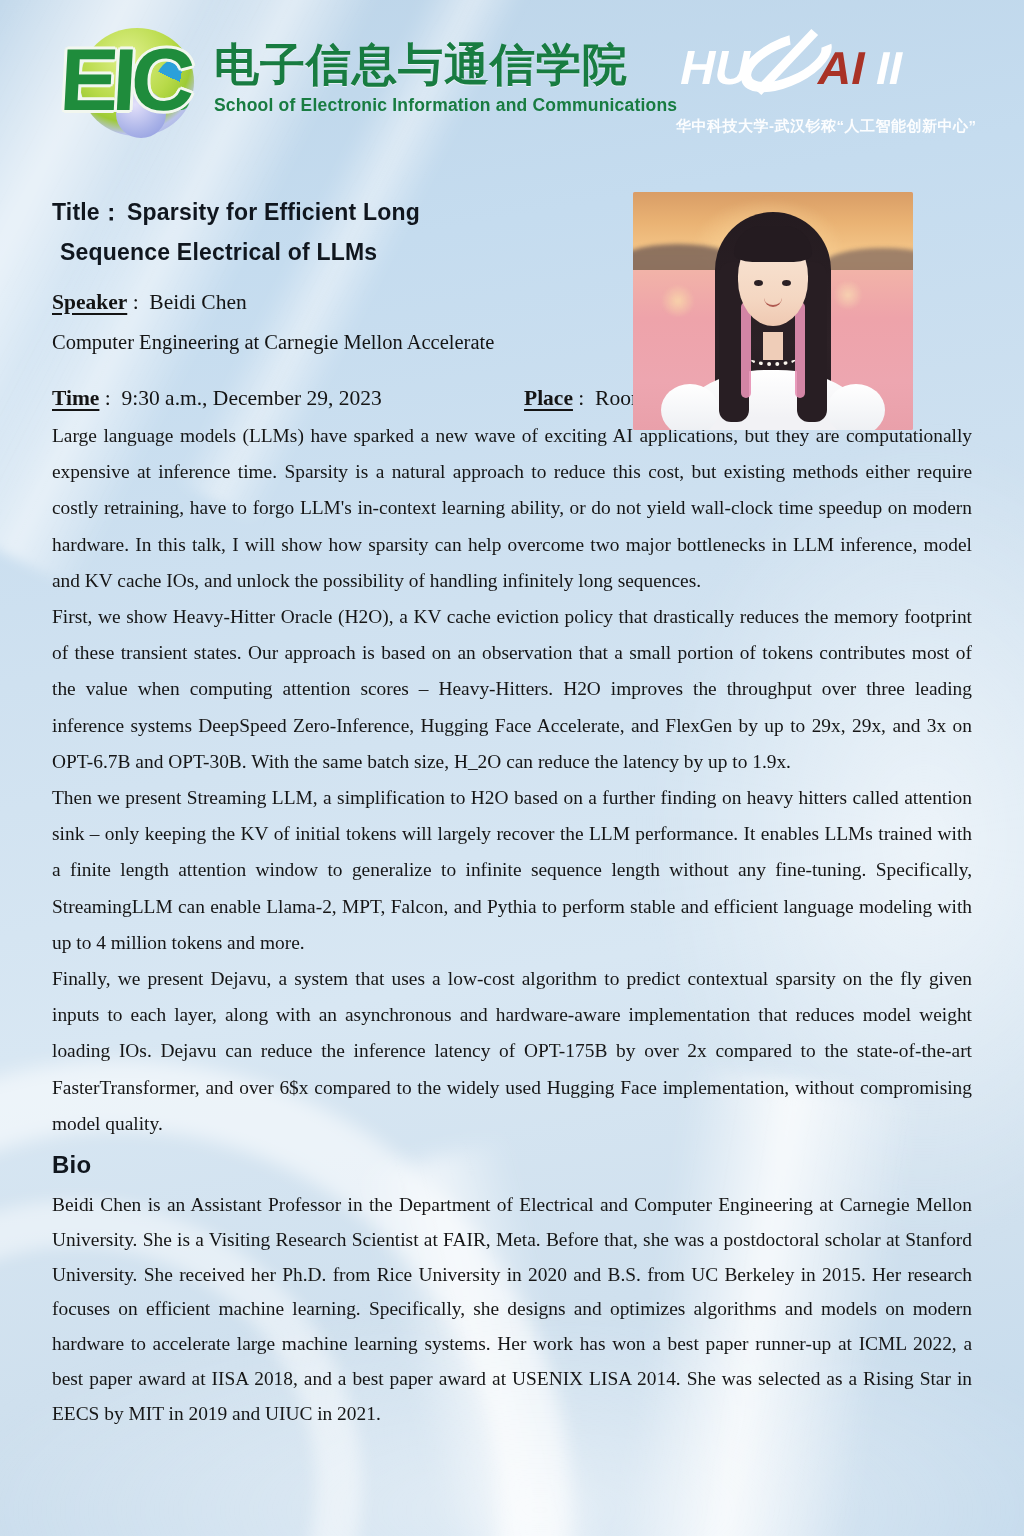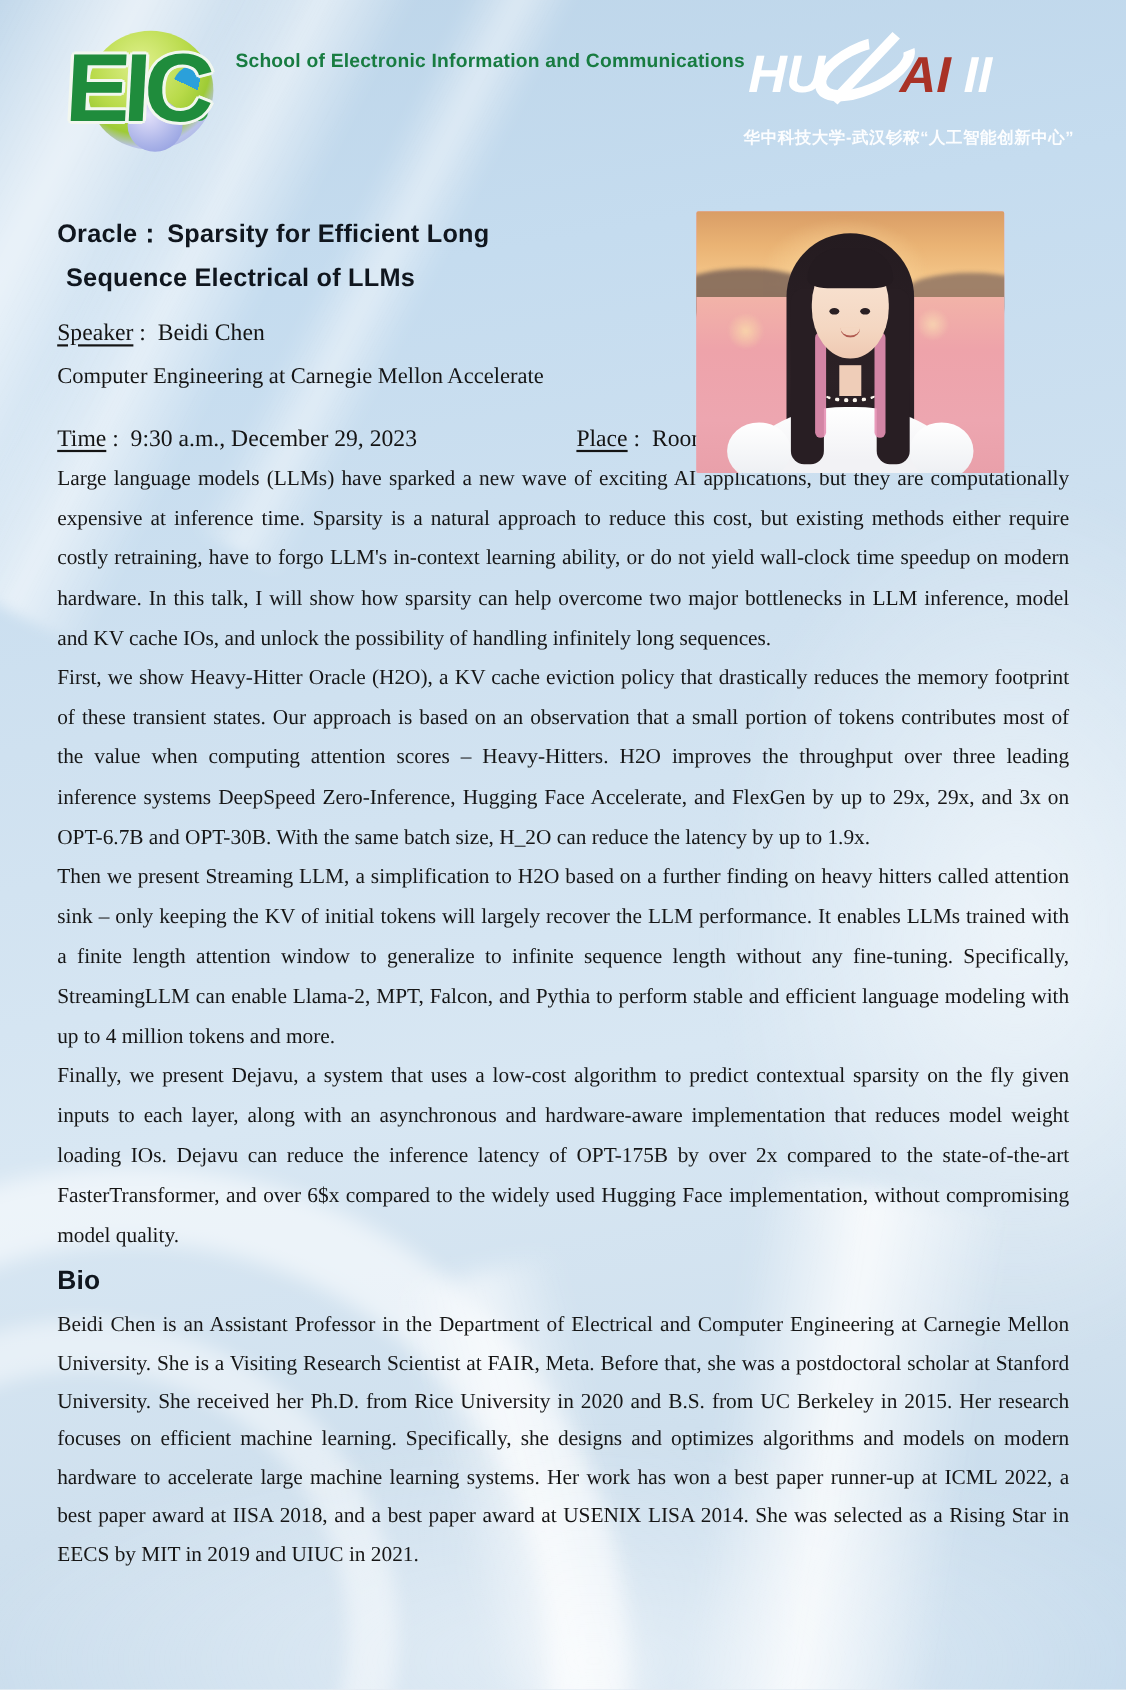--- a/index.html
+++ b/index.html
@@ -51,21 +51,21 @@
     font-size:38px;line-height:46px;font-weight:700;color:#10161e;letter-spacing:.5px;}
   
   .content{position:absolute;left:52px;top:192px;width:920px;z-index:2;color:#10161e;}
   .talk-title{font-size:23px;line-height:40px;font-weight:700;letter-spacing:.2px;}
   .talk-title .lbl{margin-right:4px;}
   .talk-title2{padding-left:8px;}
   .meta{font-family:"Liberation Serif",serif;color:#141414;}
   .meta-speaker,.meta-inviter,.meta-row{font-size:21.5px;line-height:40px;}
   .meta-aff{font-size:20.5px;line-height:40px;}
   .meta-speaker{margin-top:10px;}
-  .u{text-decoration:underline;text-underline-offset:4px;}
+  .u{text-decoration:underline;text-underline-offset:4px;font-weight:bold;}
   .sep{white-space:pre;}
   .meta-row{position:relative;margin-top:16px;height:40px;}
   .meta-place{position:absolute;left:472px;top:0;}
   .sec-heading{font-size:24px;line-height:34px;font-weight:700;color:#10161e;margin:6px 0 6px;letter-spacing:.2px;}
   .bodytext p{margin:0;font-family:"Liberation Serif",serif;font-size:19.4px;line-height:36.2px;
     text-align:justify;color:#161616;}
   .bio-text p{line-height:34.8px;}
   
   .photo{position:absolute;left:633px;top:192px;width:280px;height:238px;overflow:hidden;z-index:3;
     border-radius:2px;background:#eda6ad;}
@@ -125,20 +125,21 @@
 
   <div class="eic-logo">
     <div class="eic-globe"></div>
     <div class="eic-sphere"></div>
     <div class="eic-fan"></div>
     <div class="eic-fan-dot"></div>
     <div class="eic-letters">EIC</div>
   </div>
 
   <div class="school-names">
+    <div class="school-cn">电子信息与通信学院</div>
     <div class="school-en">School of Electronic Information and Communications</div>
   </div>
 
   <div class="hust-logo">
     <svg width="300" height="80" viewBox="0 0 300 80">
       <g transform="skewX(-12) translate(14,0)">
         <text x="0" y="58" font-family="Liberation Sans, sans-serif" font-size="48" font-weight="bold" fill="#ffffff">HU</text>
         <g transform="rotate(-24 104 36)">
           <ellipse cx="104" cy="36" rx="40" ry="21" fill="none" stroke="#ffffff" stroke-width="10" stroke-dasharray="155 45"></ellipse>
         </g>
@@ -171,21 +172,21 @@
     <div class="ph ph-necklace"></div>
     <div class="ph ph-face"></div>
     <div class="ph ph-bangs"></div>
     <div class="ph ph-eye-l"></div>
     <div class="ph ph-eye-r"></div>
     <div class="ph ph-smile"></div>
   </div>
 
   <div class="content">
     <div class="talk-title">
-      <span class="lbl">Oracle：</span><span>Sparsity for Efficient Long</span>
+      <span class="lbl">Title：</span><span>Sparsity for Efficient Long</span>
     </div>
     <div class="talk-title talk-title2">
       <span>Sequence Electrical of LLMs</span>
     </div>
 
     <div class="meta meta-speaker">
       <span class="u">Speaker</span><span class="sep"> :  </span><span>Beidi Chen</span>
     </div>
     <div class="meta meta-aff">Computer Engineering at Carnegie Mellon Accelerate</div>
 

